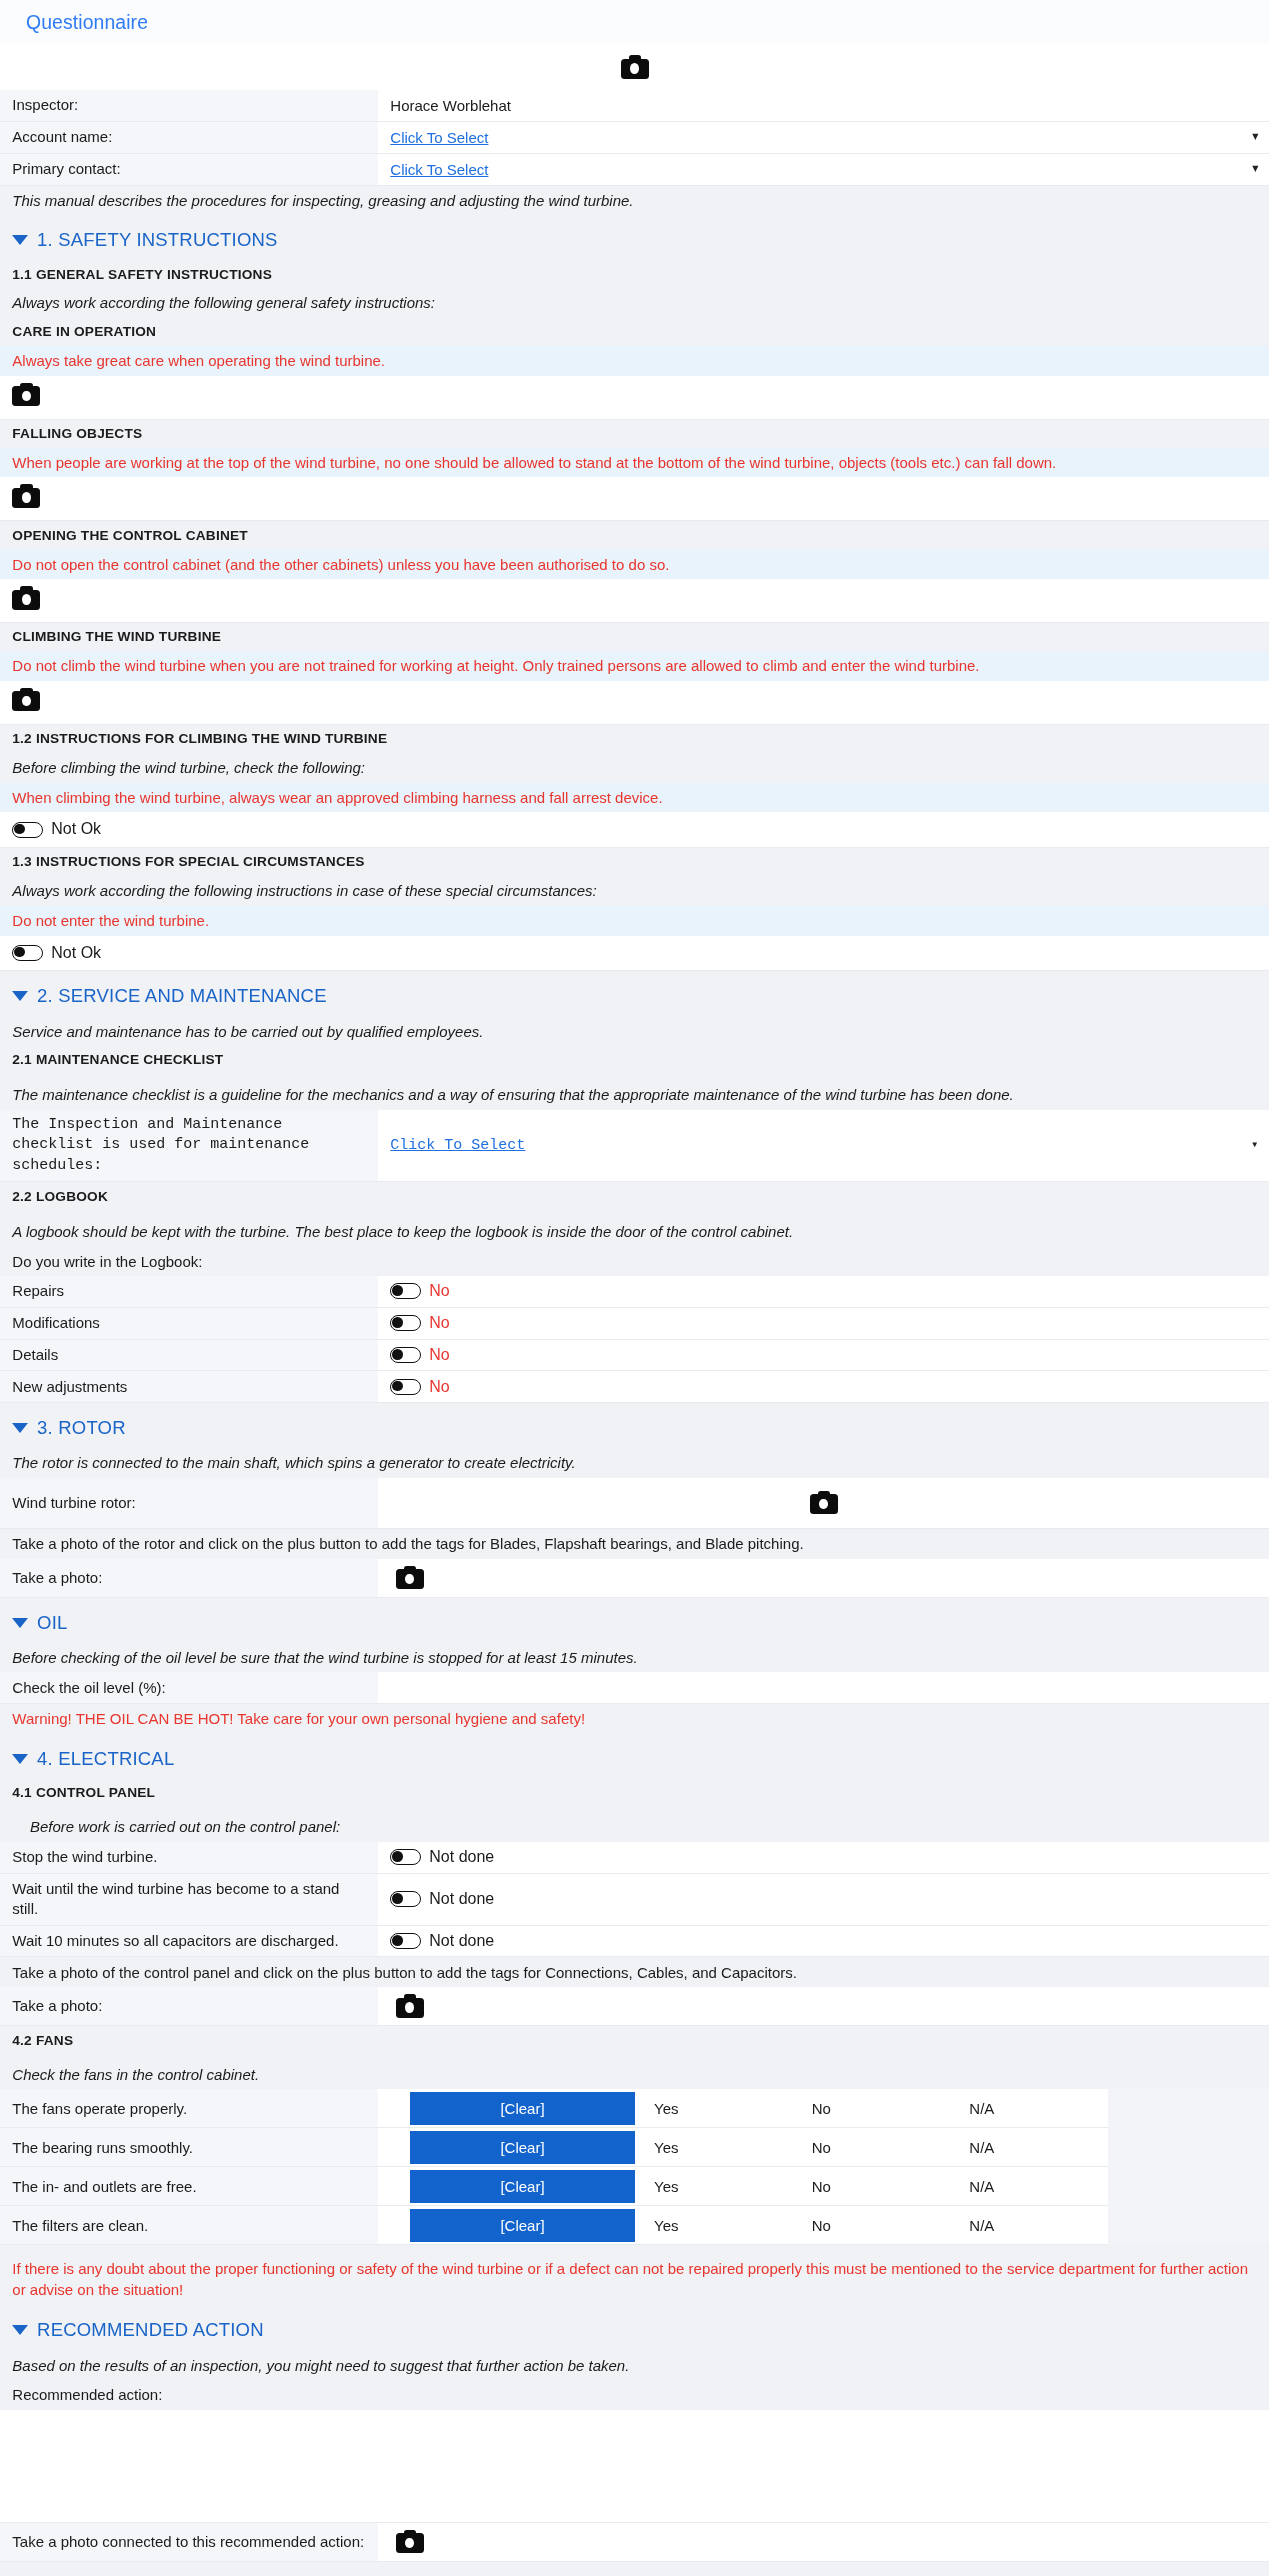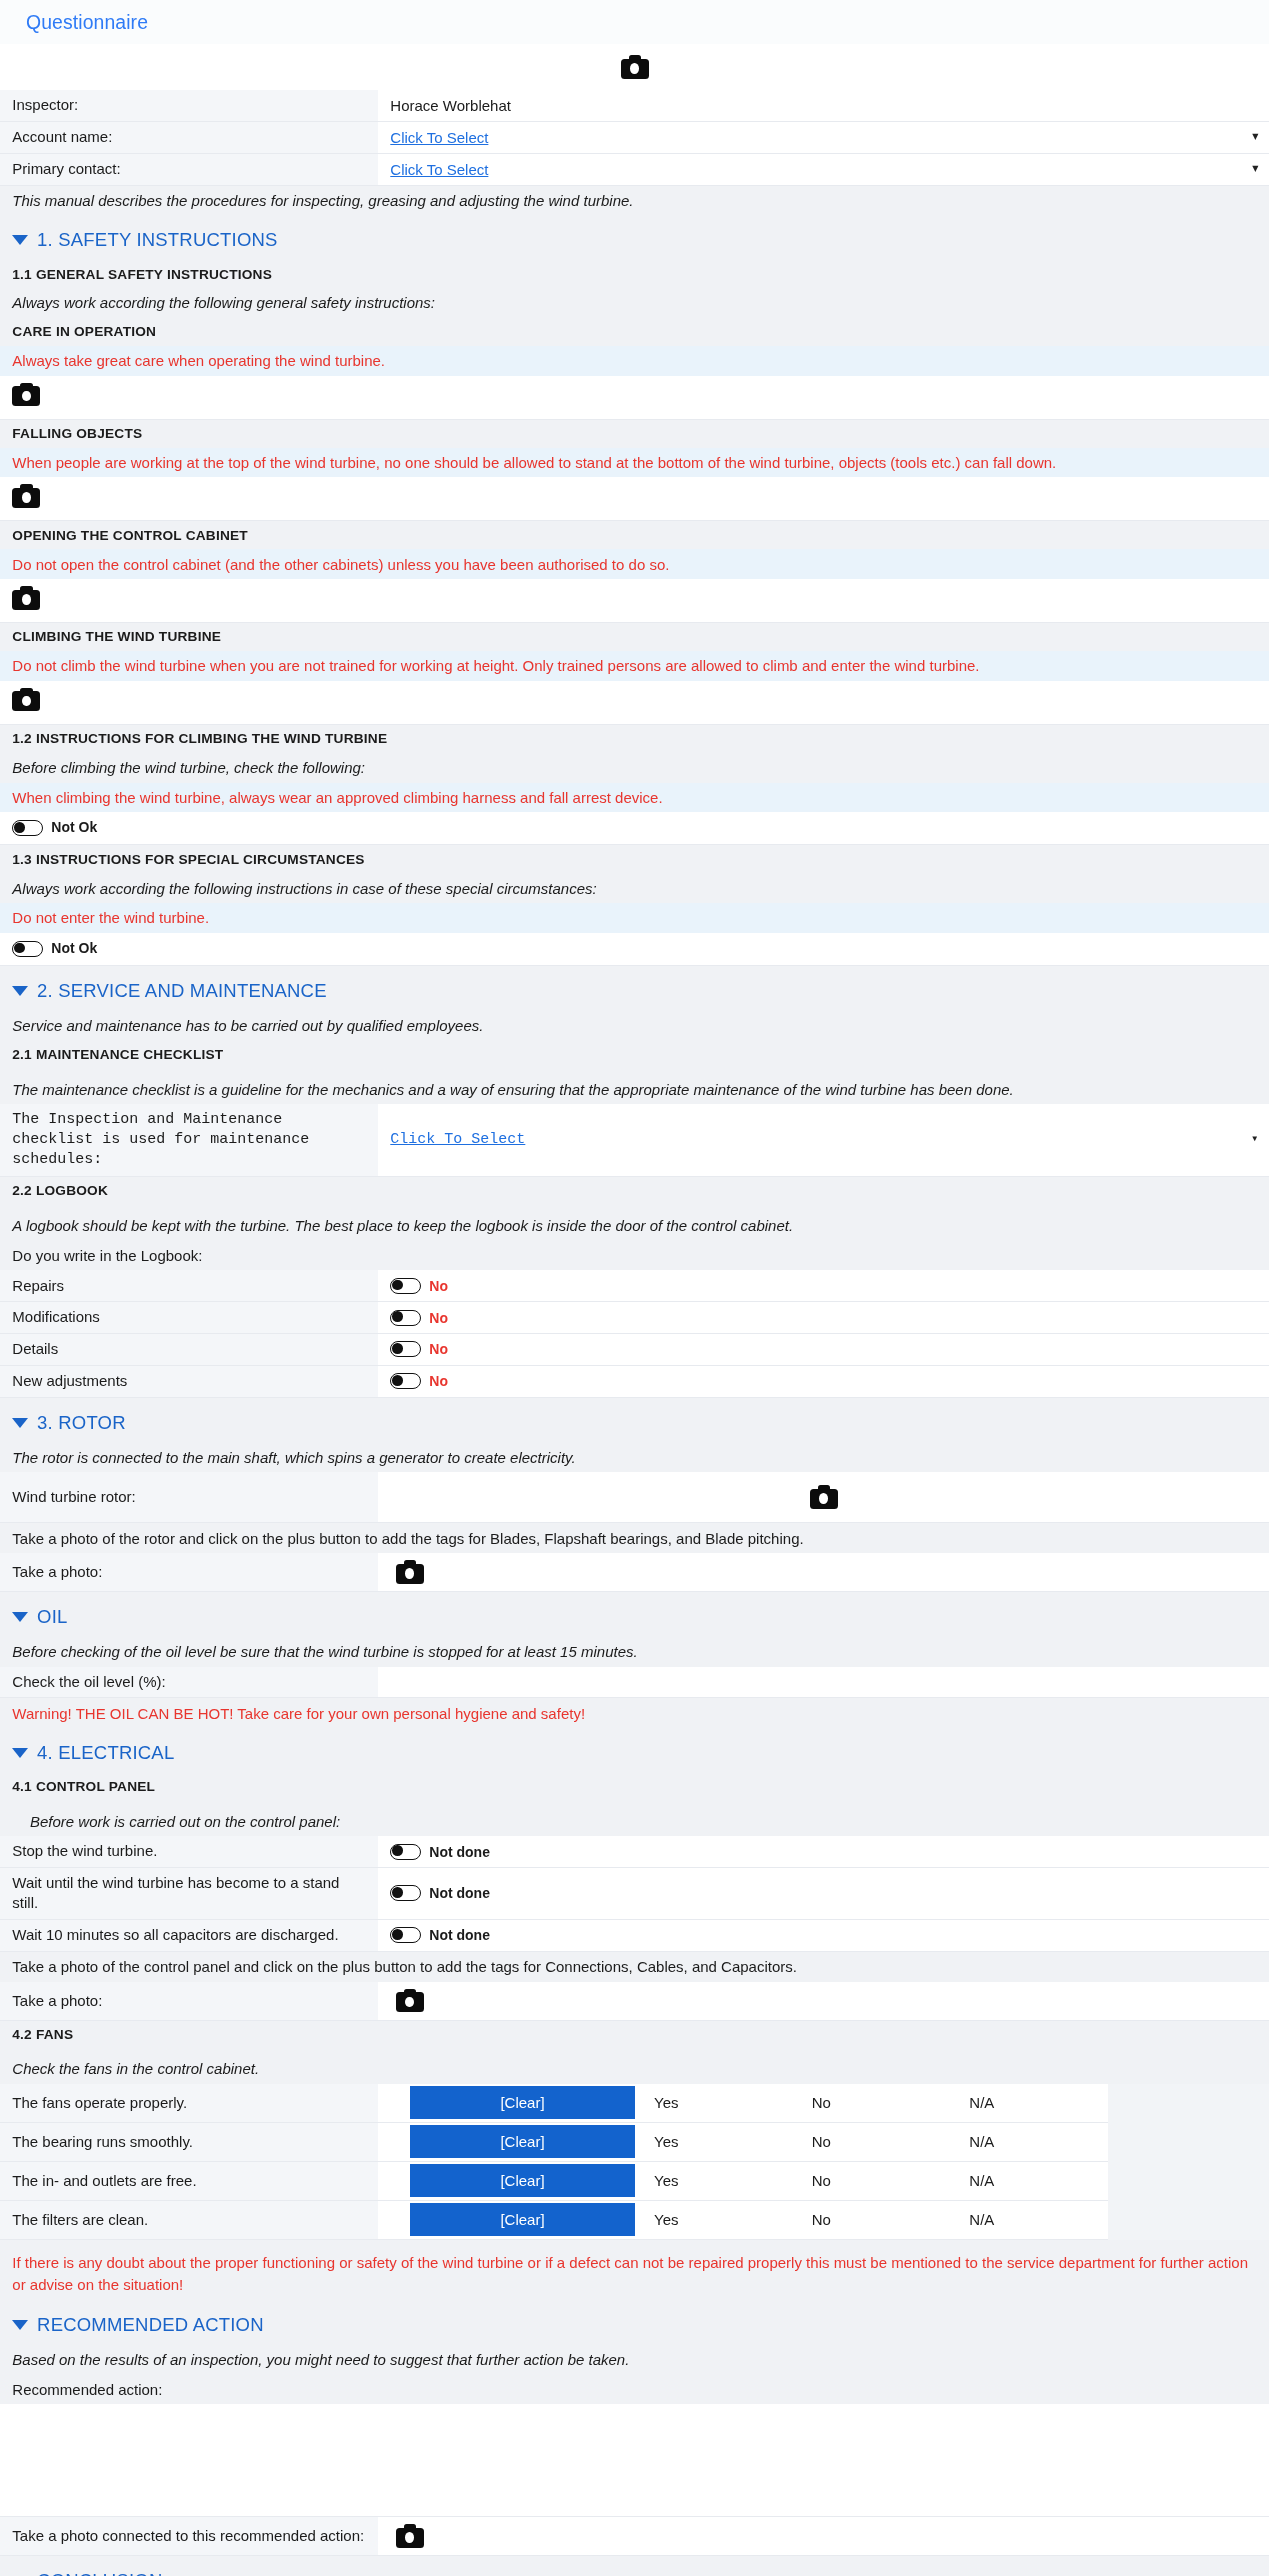--- a/index.html
+++ b/index.html
@@ -118,21 +118,21 @@
     background:#fff;
     position:relative;
     flex:0 0 auto;
   }
   .toggle .knob{
     position:absolute;left:0.9px;top:0.9px;
     width:10.6px;height:10.6px;border-radius:50%;
     background:#111;
   }
   .tgl-row{display:flex;align-items:center;gap:8px;}
-  .tgl-label{font-size:14px;font-weight:bold;}
+  .tgl-label{font-size:16px;}
   .tgl-label.red{color:#e8352e;}
   .tgl-label.dark{color:#1b1b1b;}
 
   
   a.sel{
     color:#1e6fe0;
     text-decoration:underline;
     font-size:15px;
     cursor:pointer;
   }

